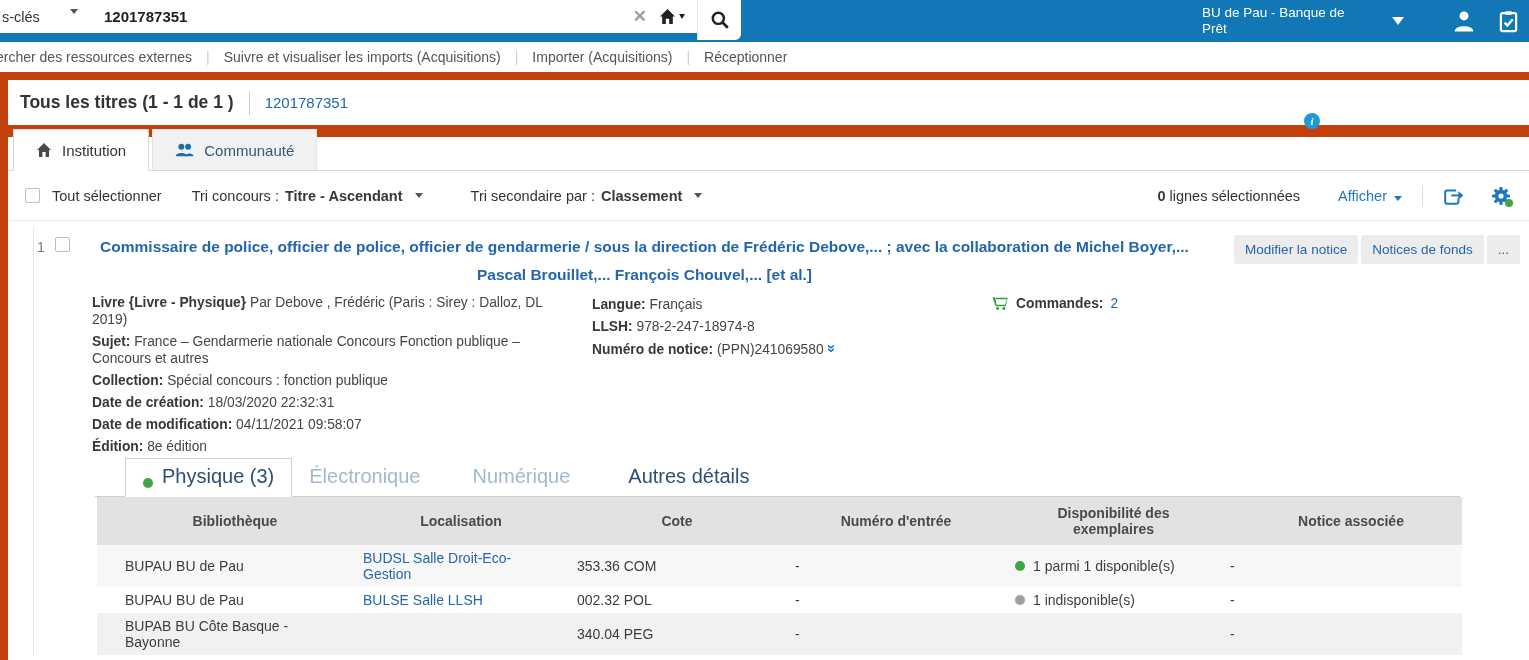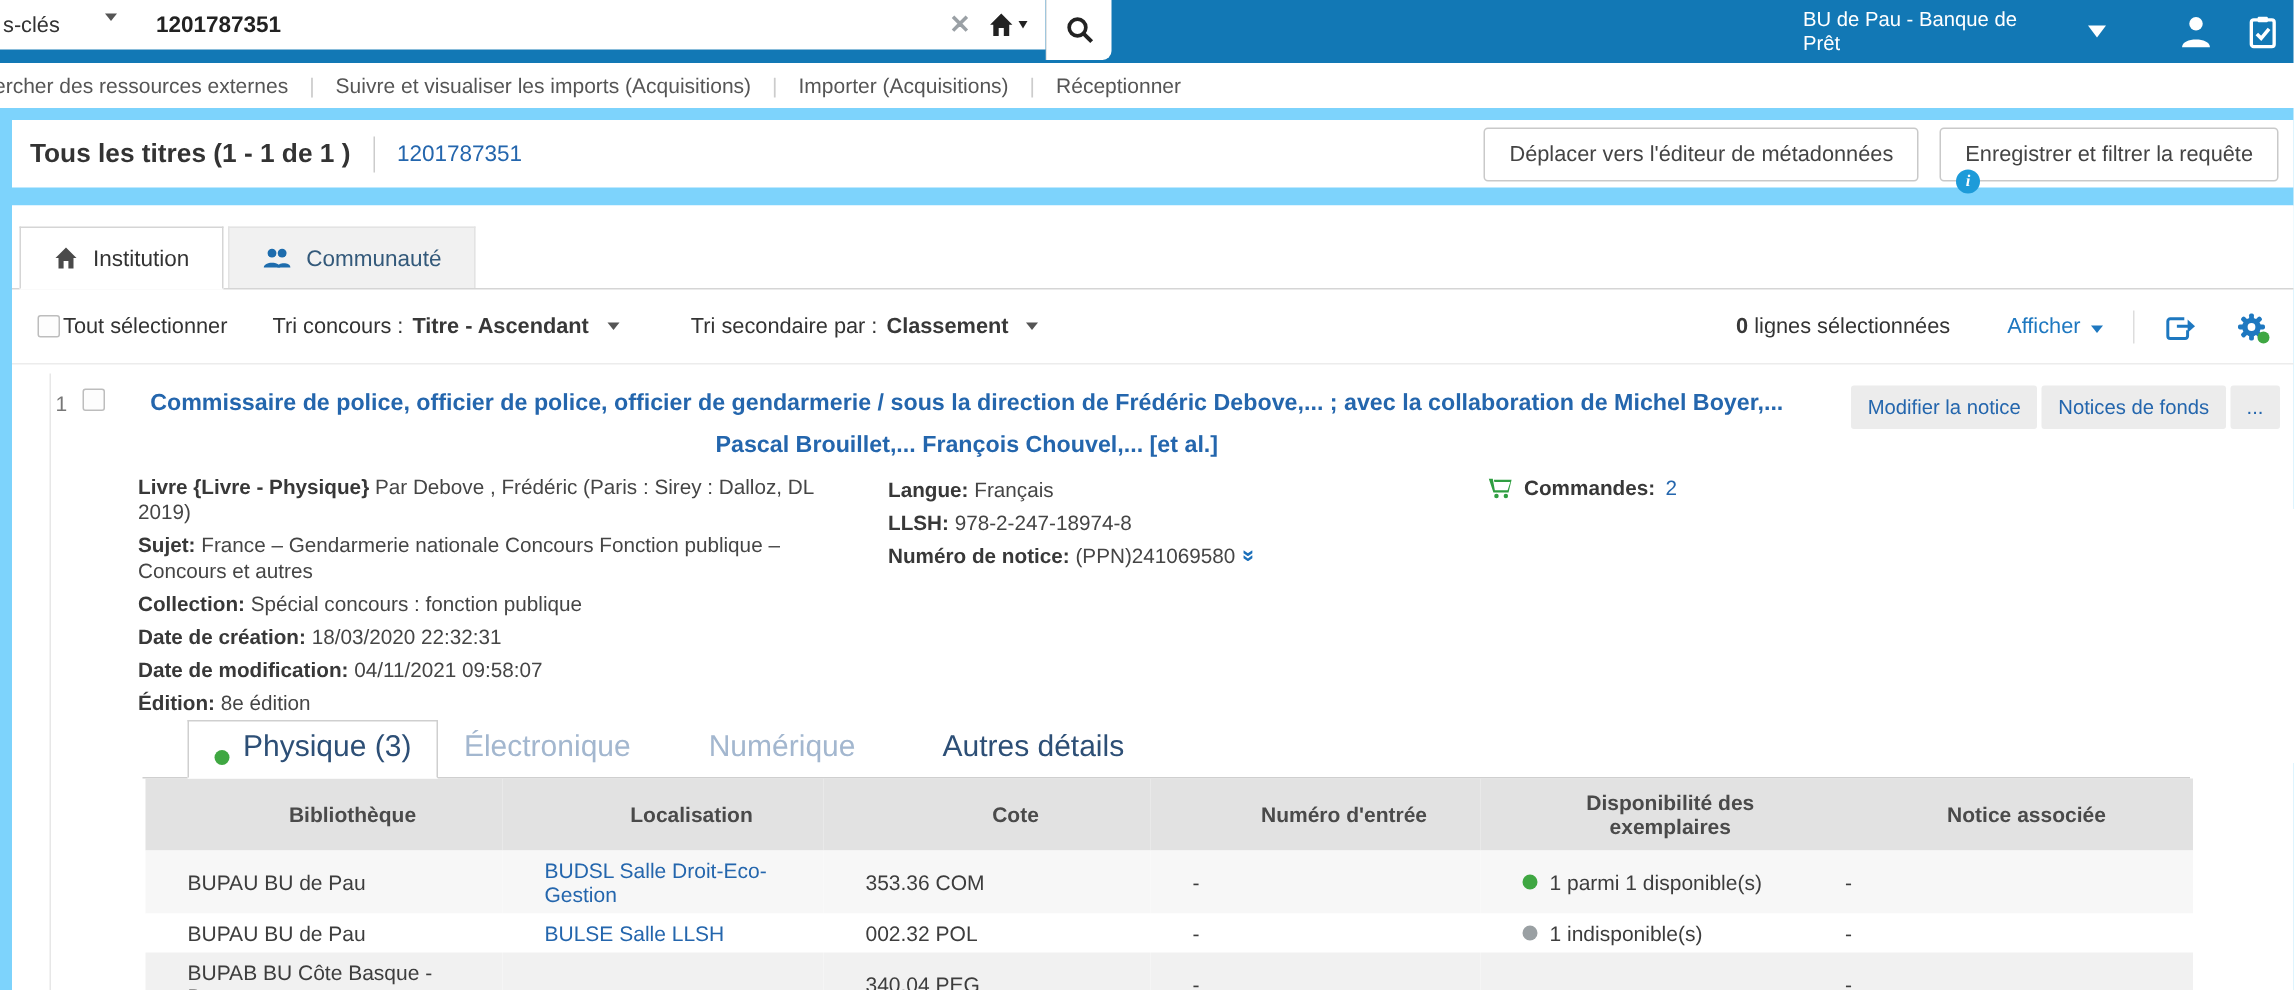--- a/index.html
+++ b/index.html
@@ -29,52 +29,52 @@
   .acct-icon { margin-left:22px; cursor:pointer; display:flex; }
 
   
   .nav { position:absolute; top:42px; left:0; width:100%; height:30px; background:#fff;
     display:flex; align-items:center; font-size:14px; color:#555; }
   .nav-item { cursor:pointer; white-space:nowrap; }
   .nav-item:first-child { margin-left:-4px; }
   .nav-sep { color:#ccc; margin:0 14px; }
 
   
-  .page { position:absolute; top:72px; left:0; right:0; bottom:0; background:#7dd3fc; }
+  .page { position:absolute; top:72px; left:0; right:0; bottom:0; background:#c2410c; }
 
   .title-card { position:absolute; top:8px; left:8px; right:0; height:45px; background:#fff;
     display:flex; align-items:center; padding:0 10px 0 12px; }
   .page-title { font-size:17.5px; font-weight:700; color:#333; white-space:nowrap; }
   .tsep { width:1px; height:24px; background:#ccc; margin:0 15px; }
   .query-link { font-size:15px; color:#2466ad; cursor:pointer; }
   .title-actions { margin-left:auto; display:flex; gap:14px; }
   .btn { background:#fff; border:1px solid #c9c9c9; border-radius:3px; padding:9px 16px;
     font-size:14.5px; color:#444; cursor:pointer; font-family:inherit; white-space:nowrap; }
   .info-badge { position:absolute; left:1296px; top:33px; width:16px; height:16px; border-radius:50%;
     background:#1d9bd9; color:#fff; font-size:11px; font-weight:700; font-style:italic;
     font-family:"Liberation Serif",serif; text-align:center; line-height:16px; cursor:pointer; }
 
   .main-card { position:absolute; top:65px; left:8px; right:0; bottom:0; background:#fff; }
 
   
-  .tabs { display:flex; align-items:flex-end; height:56px; padding-left:5px;
+  .tabs { display:flex; align-items:flex-end; height:34px; padding-left:5px;
     border-bottom:1px solid #d5d5d5; background:#fff; }
   .tab { height:42px; display:flex; align-items:center; gap:10px; padding:0 22px;
     font-size:15px; cursor:pointer; }
   .tab.active { background:#fff; border:1px solid #d5d5d5; border-bottom:1px solid #fff;
     margin-bottom:-1px; color:#333; }
   .tab.inactive { background:#f1f1f1; border:1px solid #e3e3e3; border-bottom:none;
     color:#33597a; margin-left:3px; height:41px; }
 
   
   .toolbar { display:flex; align-items:center; height:49px; padding:0 18px 0 17px;
     font-size:14.5px; color:#333; }
   .cbx { width:15px; height:15px; border:1px solid #bdbdbd; border-radius:2px; background:#fdfdfd;
     display:inline-block; cursor:pointer; flex:none; }
-  .tb-lbl { margin-left:2px; }
+  .tb-lbl { margin-left:12px; }
   .sort-grp { display:flex; align-items:center; cursor:pointer; }
   .tb-right { margin-left:auto; display:flex; align-items:center; }
   .blue-link { color:#1e78c0; cursor:pointer; }
   .caret-blue { width:0; height:0; border-left:4px solid transparent; border-right:4px solid transparent;
     border-top:5px solid #1e78c0; display:inline-block; margin-left:7px; }
   .vdiv { width:1px; height:22px; background:#ddd; margin:0 20px; }
   .gear-wrap { position:relative; margin-left:26px; cursor:pointer; display:flex; }
   .gear-dot { position:absolute; right:-2px; bottom:-1px; width:8px; height:8px; border-radius:50%;
     background:#3fa742; }
 
@@ -177,24 +177,20 @@
   <span class="nav-sep">|</span>
   <span class="nav-item">Réceptionner</span>
 </div>
 
 <div class="page">
 
   <div class="title-card">
     <span class="page-title">Tous les titres (1 - 1 de 1 )</span>
     <span class="tsep"></span>
     <span class="query-link">1201787351</span>
-    <div class="title-actions">
-      <button class="btn">Déplacer vers l'éditeur de métadonnées</button>
-      <button class="btn">Enregistrer et filtrer la requête</button>
-    </div>
     <span class="info-badge">i</span>
   </div>
 
   <div class="main-card">
 
     <div class="tabs">
       <div class="tab active">
         <svg width="16" height="16" viewBox="0 0 16 16">
           <path d="M8 1 L15 8 H13 V15 H9.6 V10 H6.4 V15 H3 V8 H1 Z" fill="#4a4a4a"></path>
         </svg>

